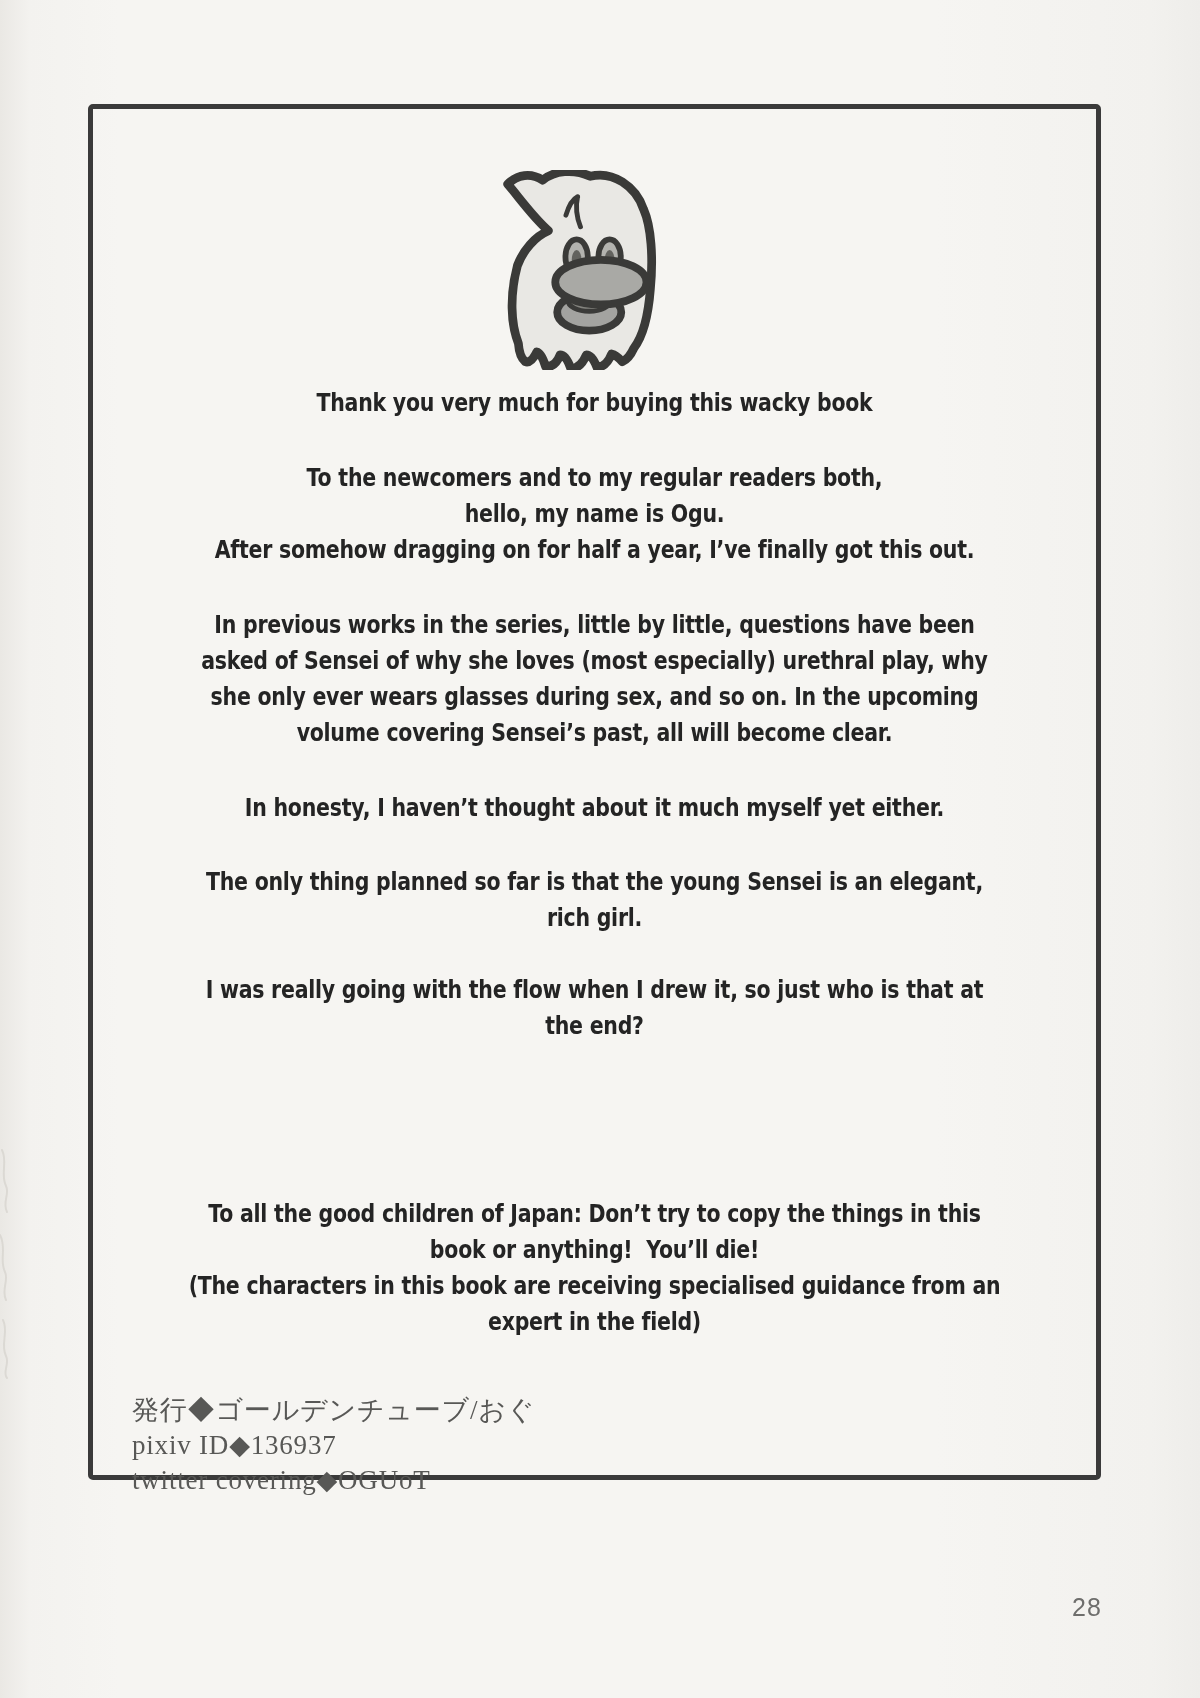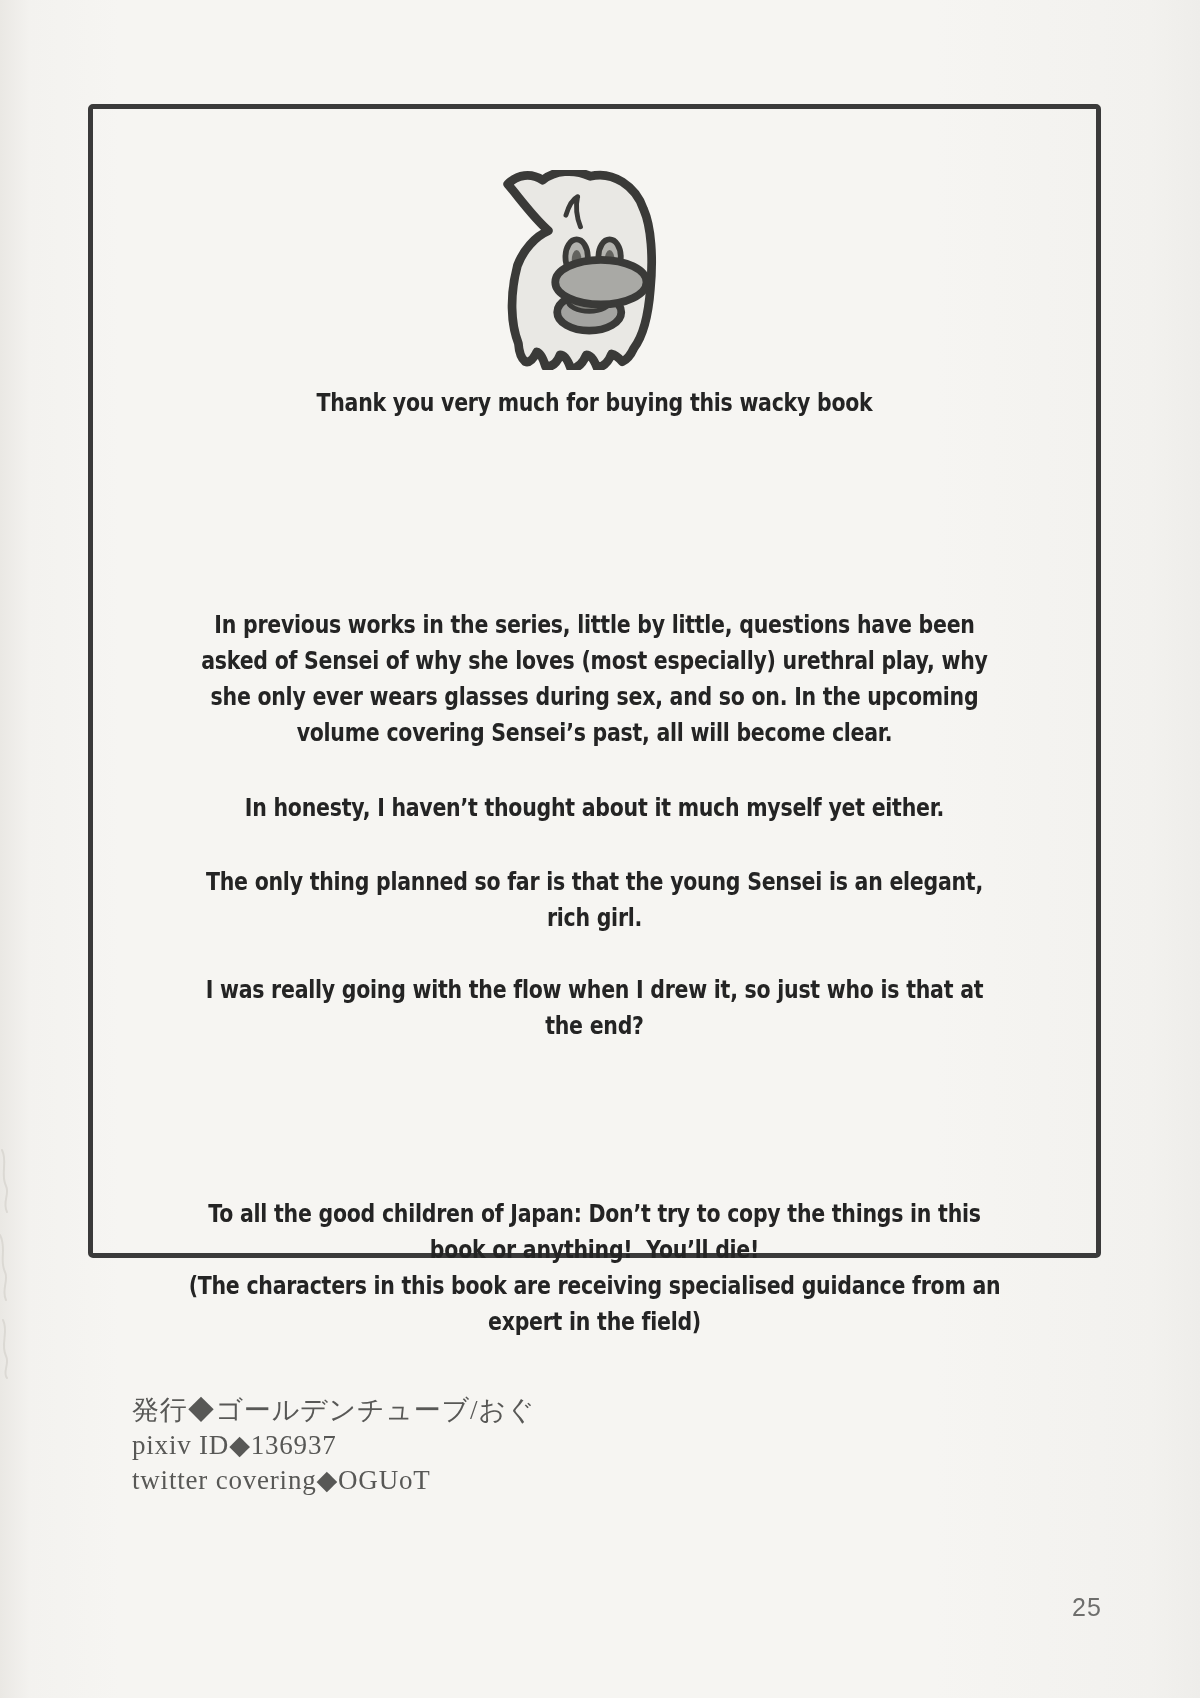--- a/index.html
+++ b/index.html
@@ -5,21 +5,21 @@
   html,body{margin:0;padding:0;}
   body{
     width:1200px;height:1698px;position:relative;overflow:hidden;
     background:
       linear-gradient(90deg, #eae8e4 0px, #f3f2ef 30px, #f6f5f2 120px, #f6f5f2 78%, #f2f1ee 96%, #eeedea 100%),
       #f5f4f1;
     font-family:"DejaVu Sans", sans-serif;
   }
   .scan-smudge{position:absolute;left:-2px;top:1140px;opacity:.55;}
   .frame{
-    position:absolute;left:88px;top:104px;width:1013px;height:1154px;
+    position:absolute;left:88px;top:104px;width:1013px;height:1376px;
     border:5px solid #3a3a3a;border-radius:5px;box-sizing:border-box;
   }
   .mascot{position:absolute;left:405px;top:61px;width:165px;height:200px;}
   .para{
     position:absolute;left:0;right:0;text-align:center;
     color:#242424;font-weight:bold;font-size:25px;line-height:36px;
   }
   .tl{white-space:nowrap;transform:scaleX(.82);transform-origin:50% 50%;letter-spacing:-.3px;}
   .p1{top:276px}.p2{top:351px}.p3{top:498px}.p4{top:681px}
   .p5{top:755px}.p6{top:863px}.p7{top:1087px}
@@ -83,20 +83,25 @@
       <ellipse cx="94" cy="134" rx="22" ry="11" fill="#84847f" stroke-width="5"></ellipse>
 
       <ellipse cx="106" cy="115" rx="47" ry="23" fill="#a9a9a5" stroke-width="8"></ellipse>
     </g>
   </svg>
 
   <div class="para p1">
     <div class="tl">Thank you very much for buying this wacky book</div>
   </div>
 
+  <div class="para p2">
+    <div class="tl">To the newcomers and to my regular readers both,</div>
+    <div class="tl">hello, my name is Ogu.</div>
+    <div class="tl">After somehow dragging on for half a year, I’ve finally got this out.</div>
+  </div>
 
   <div class="para p4">
     <div class="tl">In honesty, I haven’t thought about it much myself yet either.</div>
   </div>
 
   <div class="para p3">
     <div class="tl">In previous works in the series, little by little, questions have been</div>
     <div class="tl">asked of Sensei of why she loves (most especially) urethral play, why</div>
     <div class="tl">she only ever wears glasses during sex, and so on. In the upcoming</div>
     <div class="tl">volume covering Sensei’s past, all will become clear.</div>
@@ -120,13 +125,13 @@
   </div>
 
   <div class="colophon">
     <div>発行◆ゴールデンチューブ/おぐ</div>
     <div>pixiv ID◆136937</div>
     <div>twitter covering◆OGUoT</div>
   </div>
 
 </div>
 
-<div class="pagenum">25</div>
+<div class="pagenum">28</div>
 
 </body></html>

